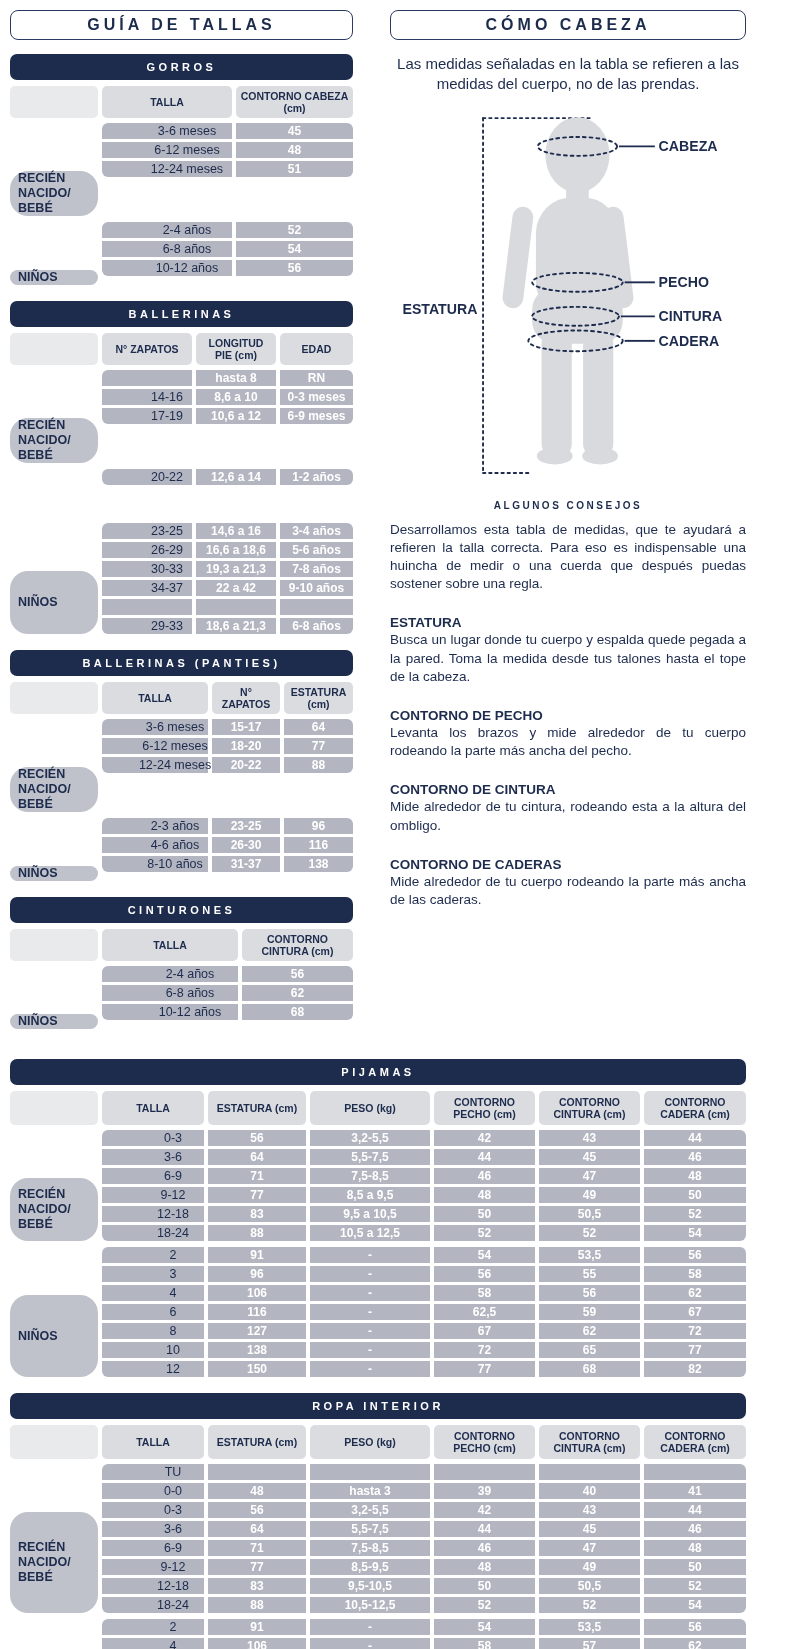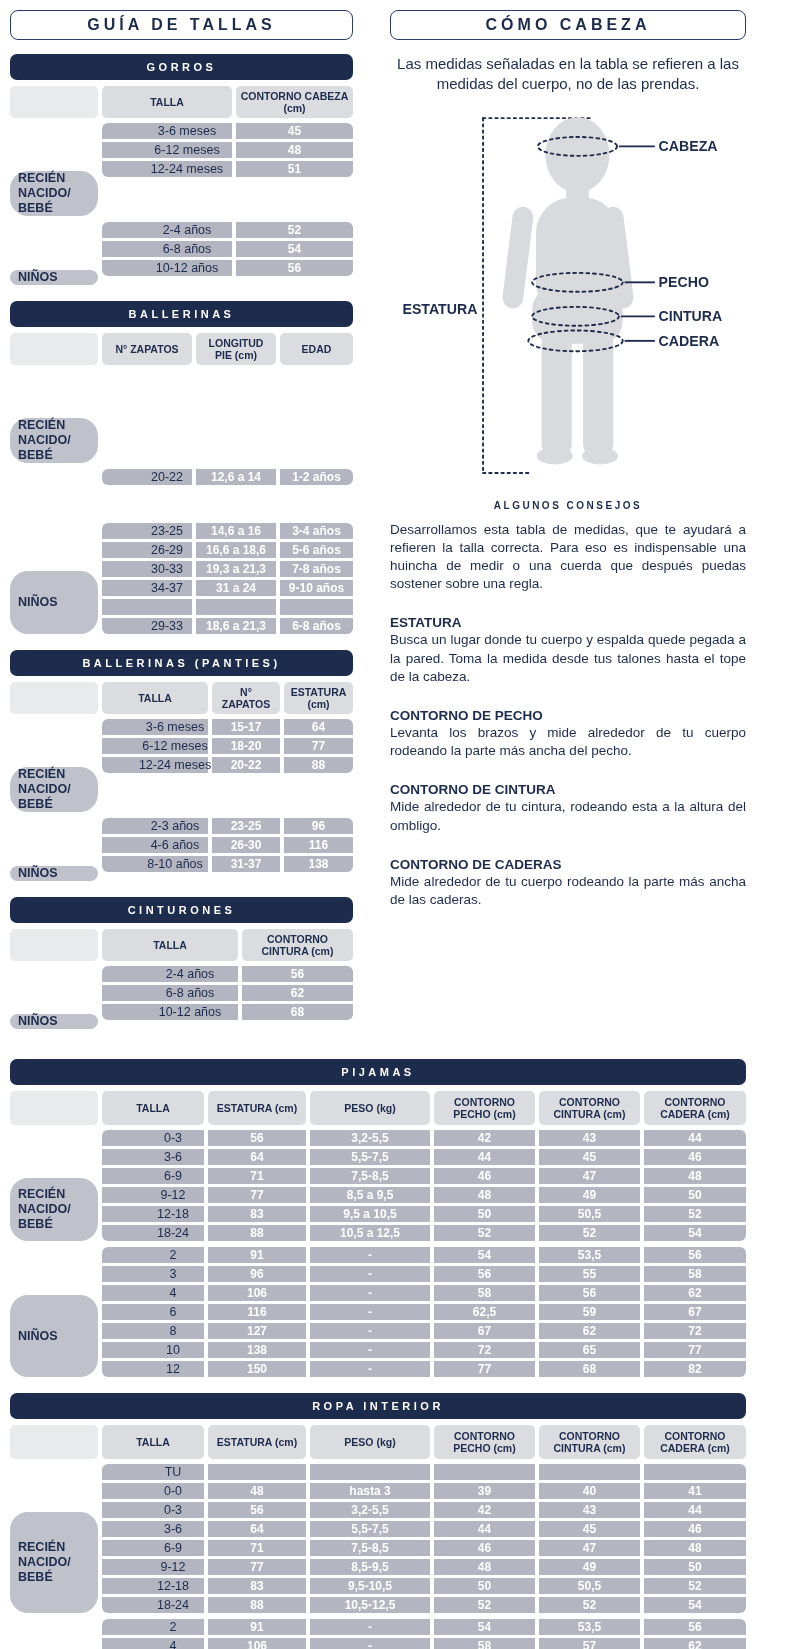--- a/index.html
+++ b/index.html
@@ -127,20 +127,31 @@
           <div class="ttitle">BALLERINAS</div>
           <div class="thead">
             <div class="corner"></div>
             <div class="hcell">N° ZAPATOS</div>
             <div class="hcell">LONGITUD PIE (cm)</div>
             <div class="hcell">EDAD</div>
           </div>
           <div class="tbody">
             <div class="tgroup">
               <div class="glabel">RECIÉN NACIDO/ BEBÉ</div>
+              <div class="gdata">
+                <div class="cell first tl"></div>
+                <div class="cell">hasta 8</div>
+                <div class="cell tr">RN</div>
+                <div class="cell first">14-16</div>
+                <div class="cell">8,6 a 10</div>
+                <div class="cell">0-3 meses</div>
+                <div class="cell first bl">17-19</div>
+                <div class="cell">10,6 a 12</div>
+                <div class="cell br">6-9 meses</div>
+              </div>
             </div>
             <div class="tgroup">
               <div class="glabel light"></div>
               <div class="gdata">
                 <div class="cell first tl bl">20-22</div>
                 <div class="cell">12,6 a 14</div>
                 <div class="cell tr br">1-2 años</div>
               </div>
             </div>
             <div class="tgroup">
@@ -149,21 +160,21 @@
                 <div class="cell first tl">23-25</div>
                 <div class="cell">14,6 a 16</div>
                 <div class="cell tr">3-4 años</div>
                 <div class="cell first">26-29</div>
                 <div class="cell">16,6 a 18,6</div>
                 <div class="cell">5-6 años</div>
                 <div class="cell first">30-33</div>
                 <div class="cell">19,3 a 21,3</div>
                 <div class="cell">7-8 años</div>
                 <div class="cell first">34-37</div>
-                <div class="cell">31 a 24</div>
+                <div class="cell">22 a 42</div>
                 <div class="cell">9-10 años</div>
                 <div class="cell first"></div>
                 <div class="cell"></div>
                 <div class="cell"></div>
                 <div class="cell first bl">29-33</div>
                 <div class="cell">18,6 a 21,3</div>
                 <div class="cell br">6-8 años</div>
               </div>
             </div>
           </div>

